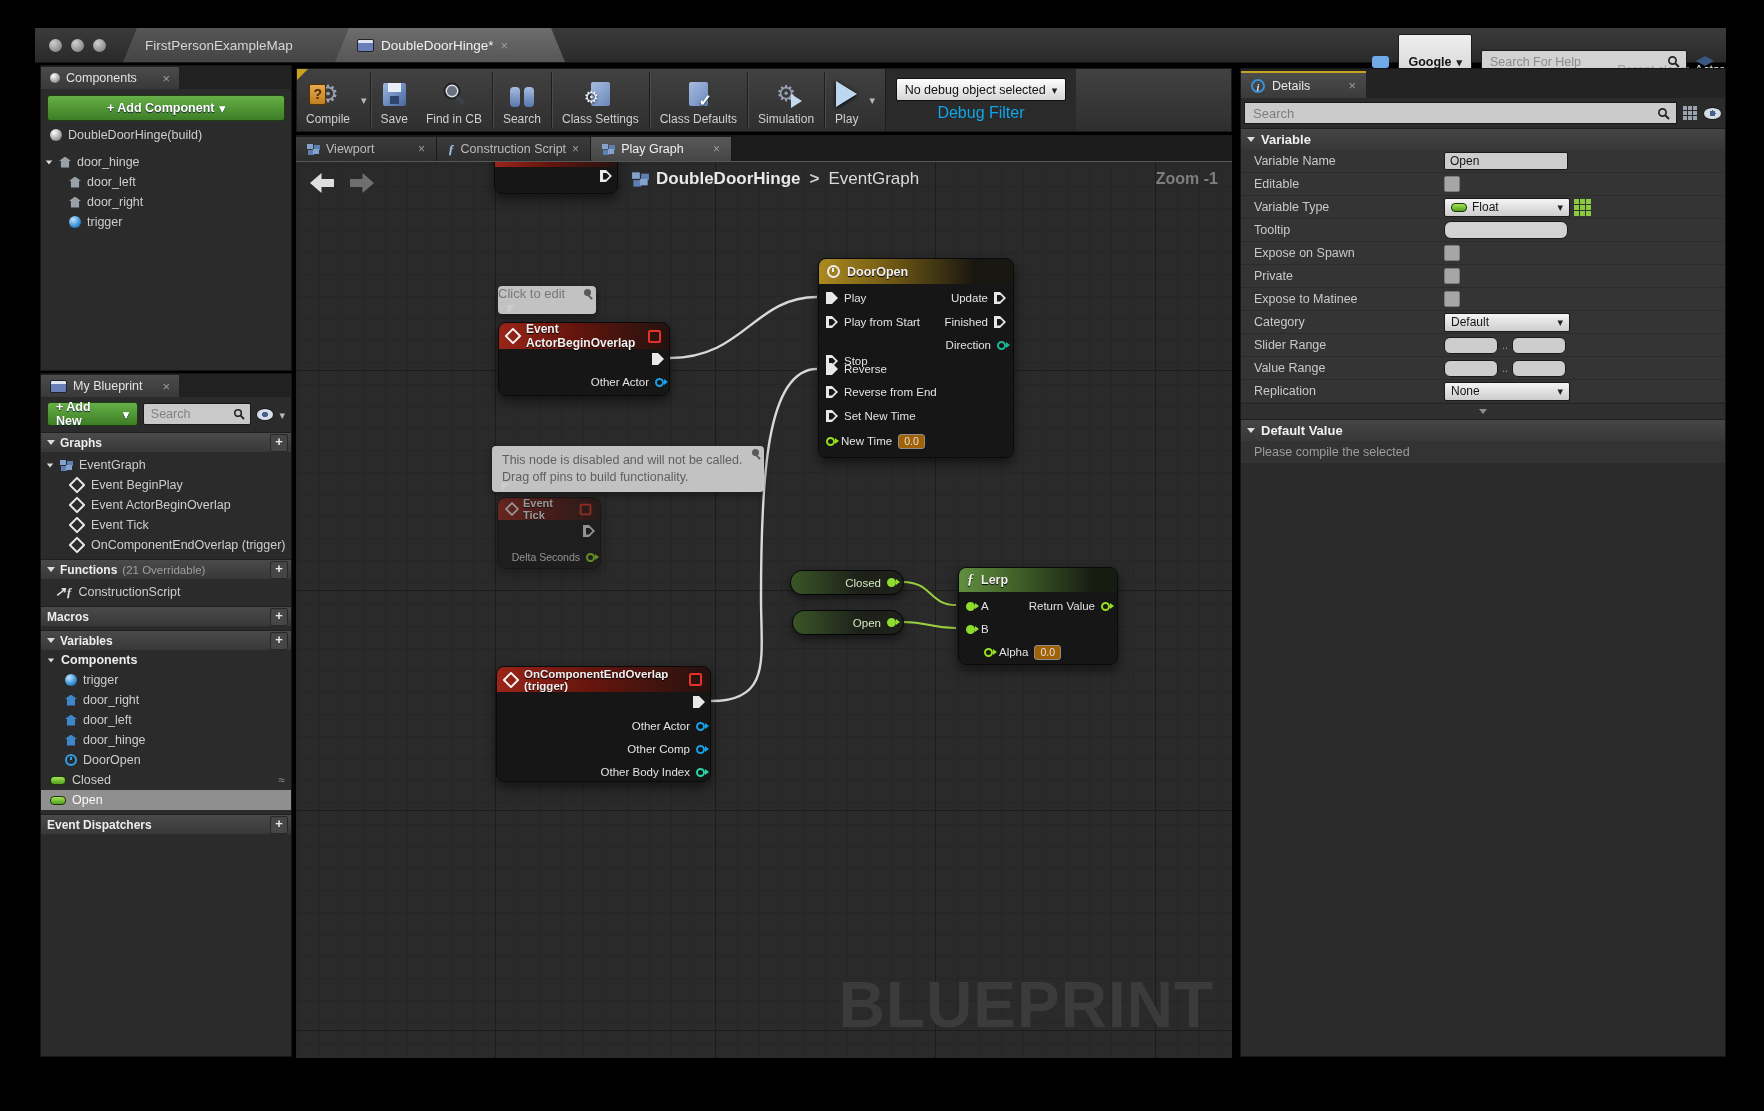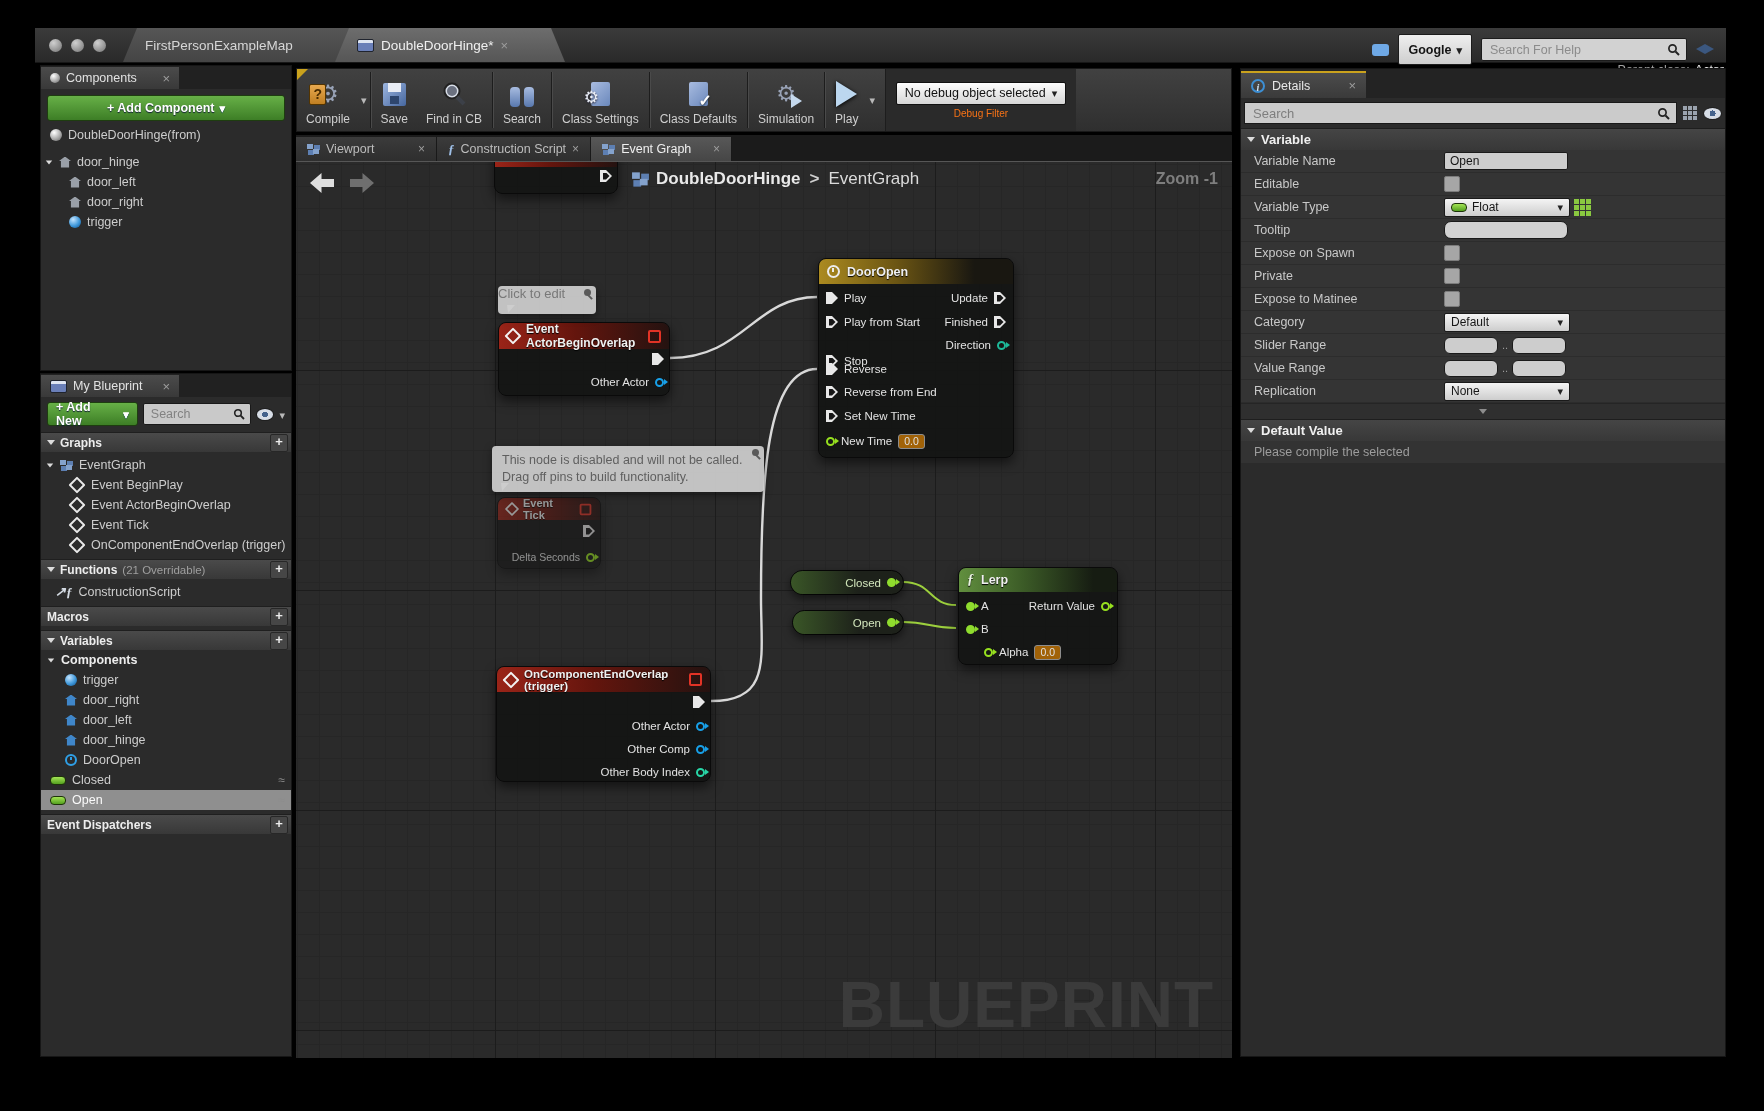--- a/index.html
+++ b/index.html
@@ -13,21 +13,21 @@
   .tlights{left:14px;top:10px;}
   .doctab{top:0;height:34px;display:flex;align-items:center;gap:7px;padding:0 22px;font-size:13.5px;color:#d6d6d6;clip-path:polygon(14px 0,calc(100% - 14px) 0,100% 100%,0 100%);}
   .doctab.t1{left:88px;width:218px;background:linear-gradient(#565656,#454545);}
   .doctab.t2{left:300px;width:186px;background:linear-gradient(#6d6d6d,#565656);color:#f0f0f0;}
   .icon-book{width:15px;height:11px;border-radius:2px;background:linear-gradient(#dfe5f2 0 3px,#6a7fb8 3px);border:1px solid #20242e;display:inline-block;}
   .x-icon{color:#9d9d9d;font-size:13px;line-height:1;}
   .x-icon::before{content:'×';}
   .tb-right{right:12px;top:6px;display:flex;align-items:center;gap:9px;}
   .icon-bubble{width:17px;height:12px;background:#6fa9e6;border-radius:3px;position:relative;display:inline-block;}
   .icon-bubble::after{content:'';position:absolute;left:2px;bottom:-4px;border:4px solid transparent;border-top-color:#6fa9e6;border-left-width:2px;}
-  .google-btn{height:21px;background:linear-gradient(#efefef,#cecece);border-radius:2px;display:flex;align-items:center;gap:5px;padding:4px 9px;font-size:12.5px;font-weight:bold;color:#141414;border:1px solid #1c1c1c;}
+  .google-btn{height:21px;background:linear-gradient(#efefef,#cecece);border-radius:2px;display:flex;align-items:center;gap:5px;padding:16px 9px;font-size:12.5px;font-weight:bold;color:#141414;border:1px solid #1c1c1c;}
   .caret-dark::before{content:'▾';color:#222;font-size:11px;}
   .caret-lite::before{content:'▾';color:#b9b9b9;font-size:11px;}
   .searchbox{height:21px;background:#d2d2d2;border:1px solid #1c1c1c;border-radius:2px;display:flex;align-items:center;padding:0 6px;gap:5px;}
   .searchbox input{border:0;background:transparent;outline:none;font-size:12.5px;color:#222;font-family:"Liberation Sans",sans-serif;width:170px;}
   .searchbox input::placeholder{color:#8b8b8b;}
   .icon-cap{width:18px;height:11px;background:#3b577f;clip-path:polygon(50% 0,100% 45%,50% 90%,0 45%);display:inline-block;}
   .parentrow{right:40px;top:63px;font-size:12.5px;color:#a2a2a2;}
   .parentrow b{color:#ececec;font-weight:normal;border-bottom:1px dotted #9a9a9a;margin-left:5px;}
 
   
@@ -87,21 +87,21 @@
   .icon-binoc i:nth-child(1){left:1px;}
   .icon-binoc i:nth-child(2){right:1px;}
   .icon-doc{width:19px;height:24px;background:linear-gradient(135deg,#a9bce0,#6a88bc);border-radius:2px;position:relative;}
   .icon-doc .ovr{position:absolute;left:-7px;bottom:-2px;font-size:17px;color:#e8ecf4;text-shadow:0 1px 2px #223;}
   .icon-doc .chk{position:absolute;right:-4px;bottom:-4px;color:#fff;font-weight:bold;font-size:16px;text-shadow:0 1px 2px #123;}
   .icon-playtri{width:0;height:0;border-left:21px solid #bcd7ef;border-top:13px solid transparent;border-bottom:13px solid transparent;filter:drop-shadow(0 1px 2px #000);}
   .simwrap .gear{font-size:22px;}
   .simwrap .mini-play{position:absolute;right:-6px;bottom:0;width:0;height:0;border-left:11px solid #c5d9ee;border-top:7px solid transparent;border-bottom:7px solid transparent;}
   .debugblk{margin-left:8px;width:190px;background:#2a2a2a;display:flex;flex-direction:column;align-items:center;justify-content:center;gap:3px;border-left:1px solid #1d1d1d;}
   .debug-dd{height:21px;background:linear-gradient(#fdfdfd,#d6d6d6);border:1px solid #111;border-radius:2px;display:flex;align-items:center;gap:6px;padding:0 8px;font-size:12.5px;color:#111;}
-  .debug-lbl{font-size:10px;color:#f97316;}
+  .debug-lbl{font-size:16px;color:#0ea5e9;}
 
   
   .gtabbar{left:296px;top:135px;width:936px;height:26px;background:#1b1b1b;display:flex;align-items:flex-end;}
   .gtab{height:24px;display:flex;align-items:center;gap:6px;padding:0 11px;font-size:12.5px;color:#bcbcbc;background:linear-gradient(#3b3b3b,#2e2e2e);border-right:1px solid #191919;min-width:118px;}
   .gtab.active{background:linear-gradient(#585858,#464646);color:#efefef;}
   .gtab .x-icon{margin-left:auto;font-size:12px;}
 
   
   .graph{left:296px;top:161px;width:936px;height:896px;overflow:hidden;border-top:1px solid #565656;
     background-color:#2a2a2a;
@@ -224,21 +224,21 @@
         <span>Components</span>
         <span class="x-icon"></span>
       </div>
     </div>
     <div class="green-btn" style="margin:6px 6px 4px;height:24px;">
       <span>+ Add Component</span>
       <span class="caret-lite" style="filter:brightness(2);"></span>
     </div>
     <div class="trow" style="margin-top:2px;">
       <span class="icon-sphere sphere-white"></span>
-      <span>DoubleDoorHinge(from)</span>
+      <span>DoubleDoorHinge(build)</span>
     </div>
     <div class="trow" style="margin-top:7px;padding-left:4px;">
       <span class="tri" style="transform:scale(.8);"></span>
       <span class="icon-house house-gray"></span>
       <span>door_hinge</span>
     </div>
     <div class="trow" style="padding-left:28px;">
       <span class="icon-house house-gray"></span>
       <span>door_left</span>
     </div>
@@ -467,21 +467,21 @@
       <span>Construction Script</span>
       <span class="x-icon"></span>
     </div>
     <div class="gtab active">
       <span class="icon-grid4">
           <i></i>
           <i></i>
           <i></i>
           <i></i>
         </span>
-      <span>Event Graph</span>
+      <span>Play Graph</span>
       <span class="x-icon"></span>
     </div>
   </div>
 
   <div class="abs graph">
     <div class="abs watermark">BLUEPRINT</div>
     <div class="abs zoomlbl">Zoom -1</div>
     <div class="abs crumb">
       <span class="icon-grid4" style="transform:scale(1.3);">
           <i></i>

